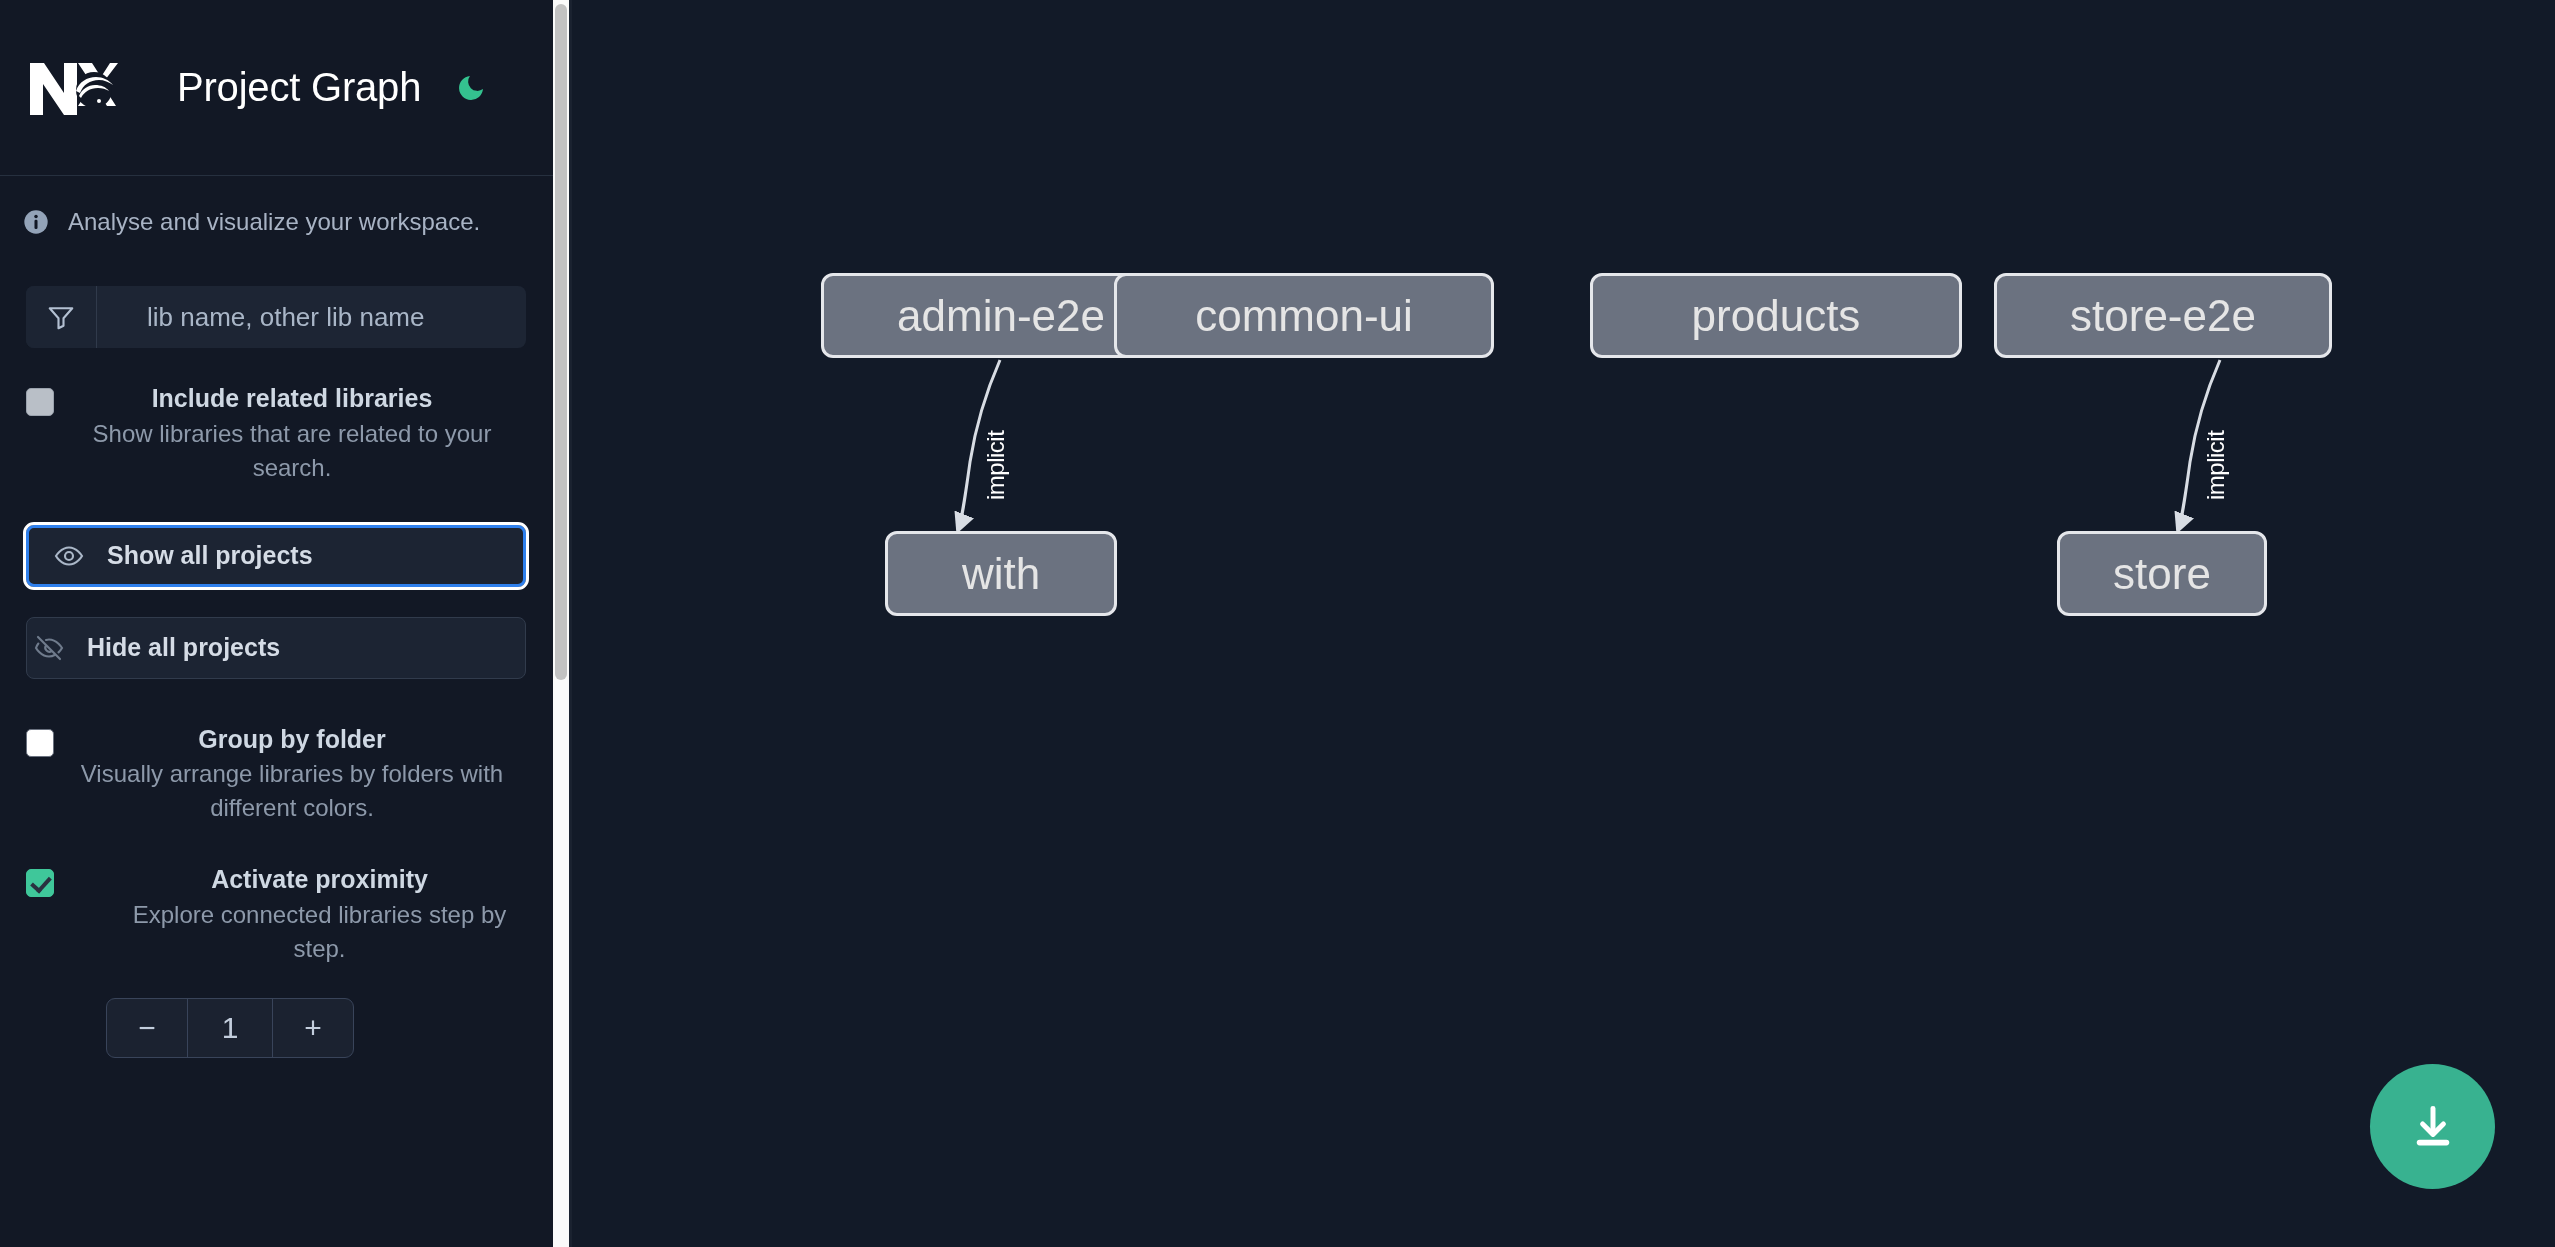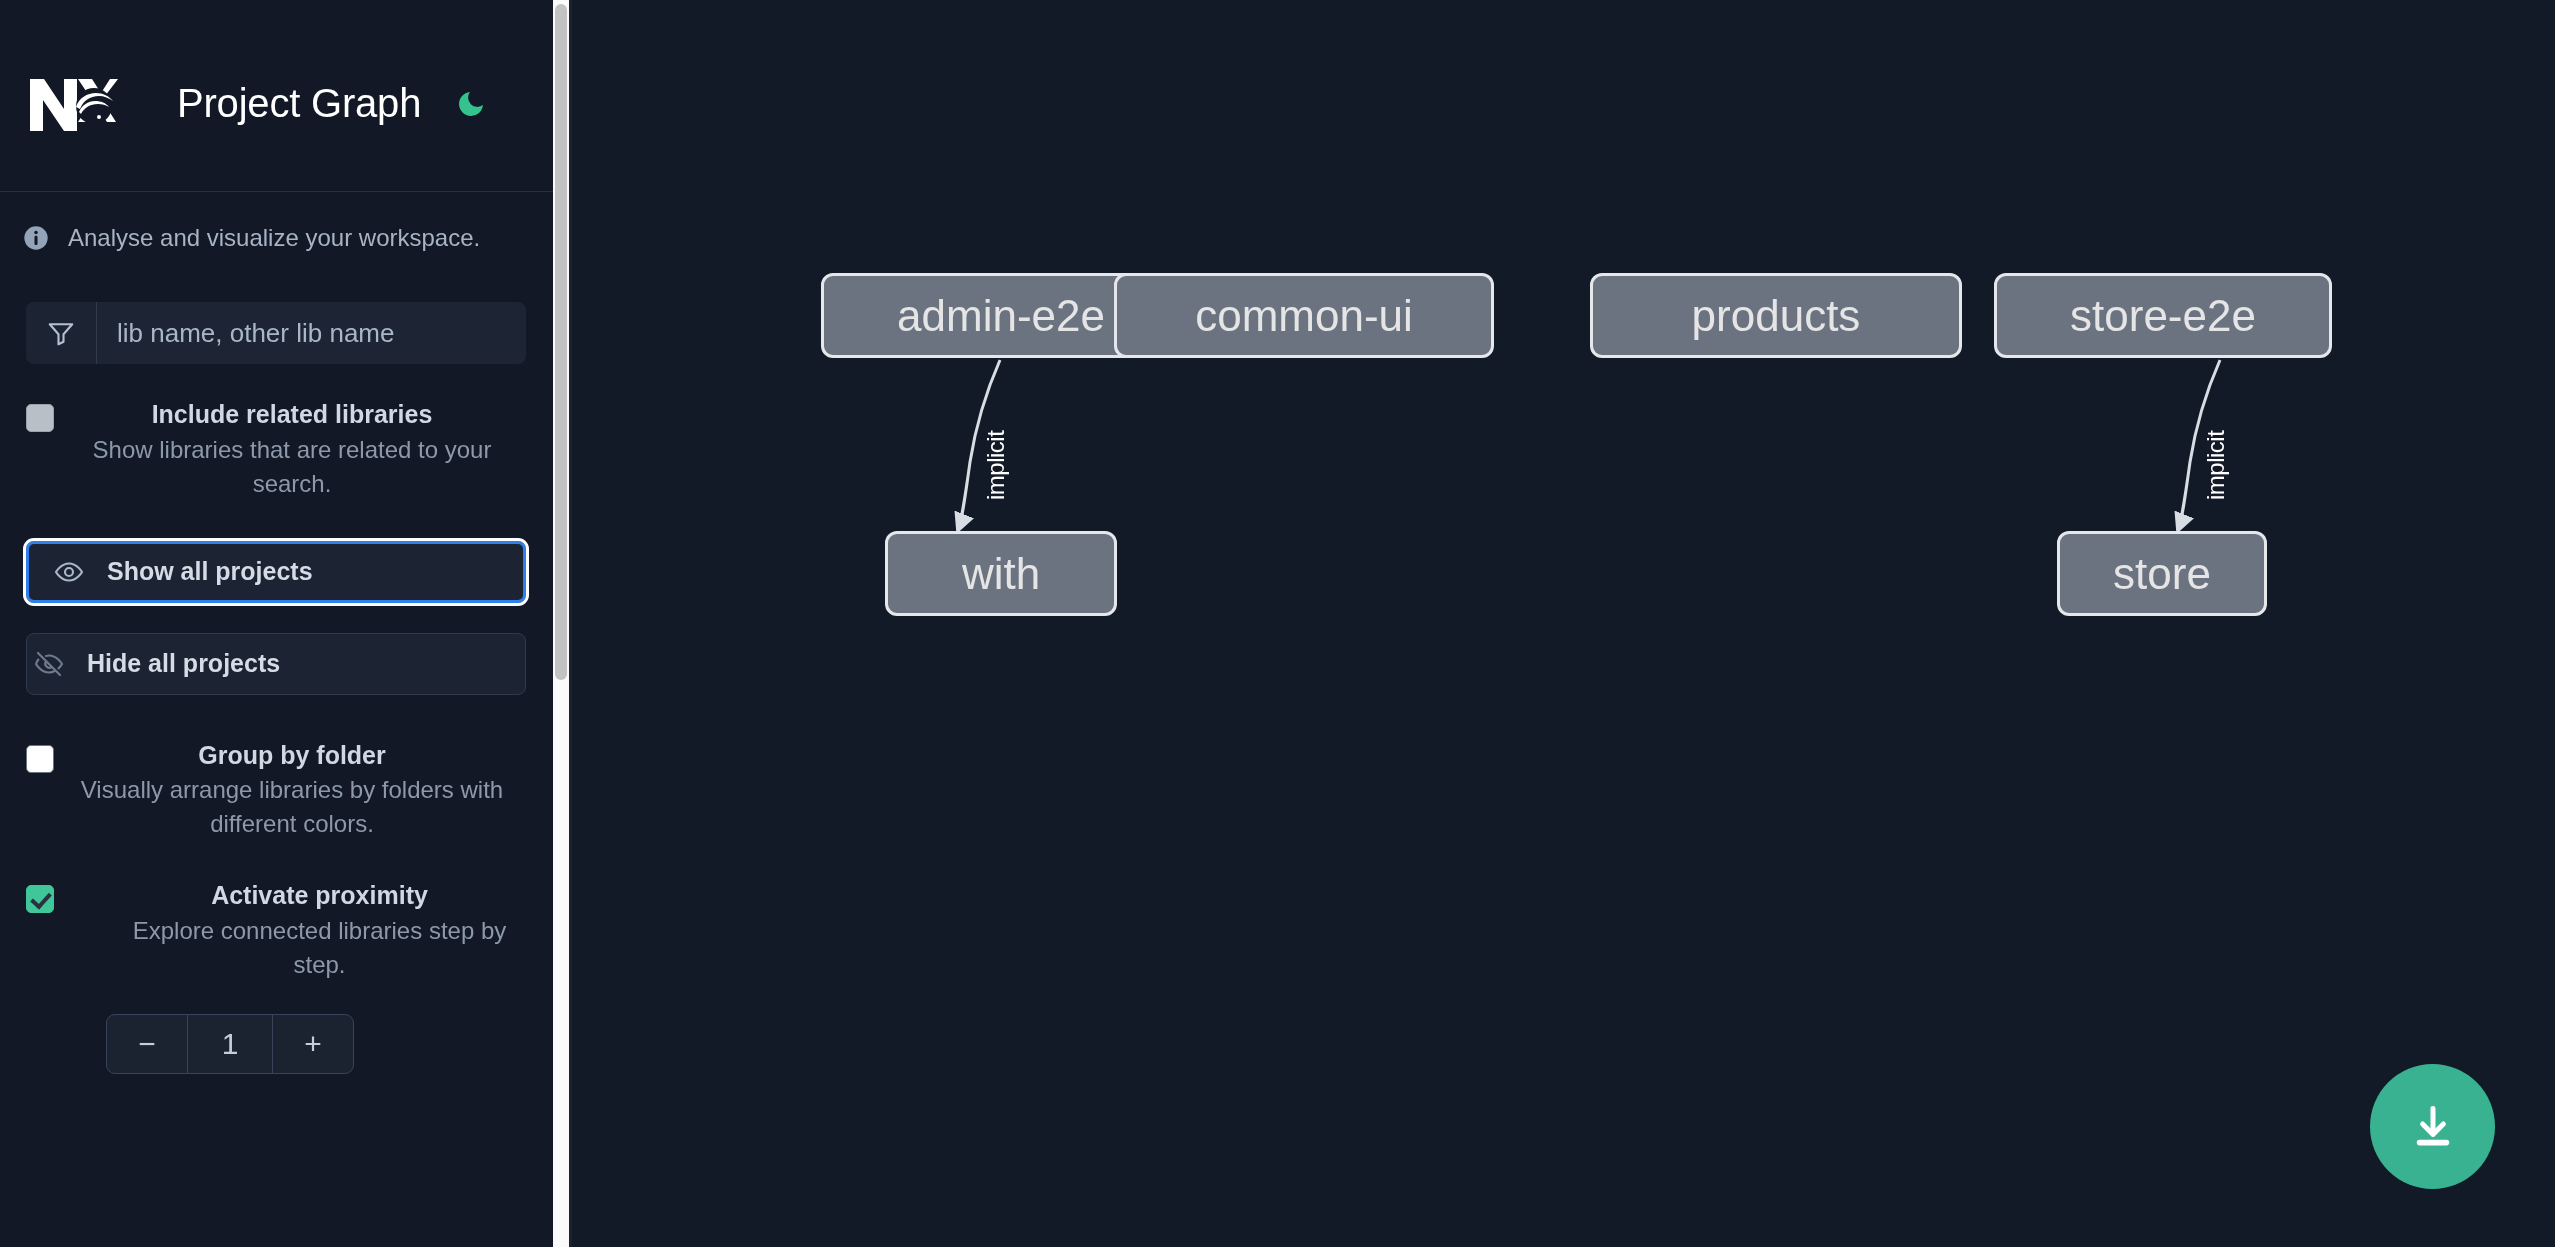--- a/index.html
+++ b/index.html
@@ -26,21 +26,20 @@
     box-sizing: border-box;
     overflow: hidden;
   }
   #sidebar-header {
     height: 176px;
     border-bottom: 1px solid #26303f;
     display: flex;
     align-items: center;
     padding-left: 26px;
     box-sizing: border-box;
-    margin-top: 16px;
   }
   #nx-logo { width: 94px; height: 62px; flex: none; }
   #app-title {
     color: #ffffff;
     font-size: 40px;
     font-weight: 500;
     margin-left: 57px;
     letter-spacing: -0.2px;
     white-space: nowrap;
   }
@@ -75,20 +74,21 @@
   #filter-wrap {
     display: flex;
     align-items: stretch;
     height: 62px;
     border-radius: 8px;
     overflow: hidden;
     background: #1d2534;
     margin-top: 18px;
     width: 500px;
     box-sizing: border-box;
+    gap: 30px;
   }
   #filter-icon-box {
     width: 70px;
     display: flex; align-items: center; justify-content: center;
     border-right: 1px solid #303a4b;
     background: #1c2433;
   }
   #filter-input {
     flex: 1;
     border: none;

